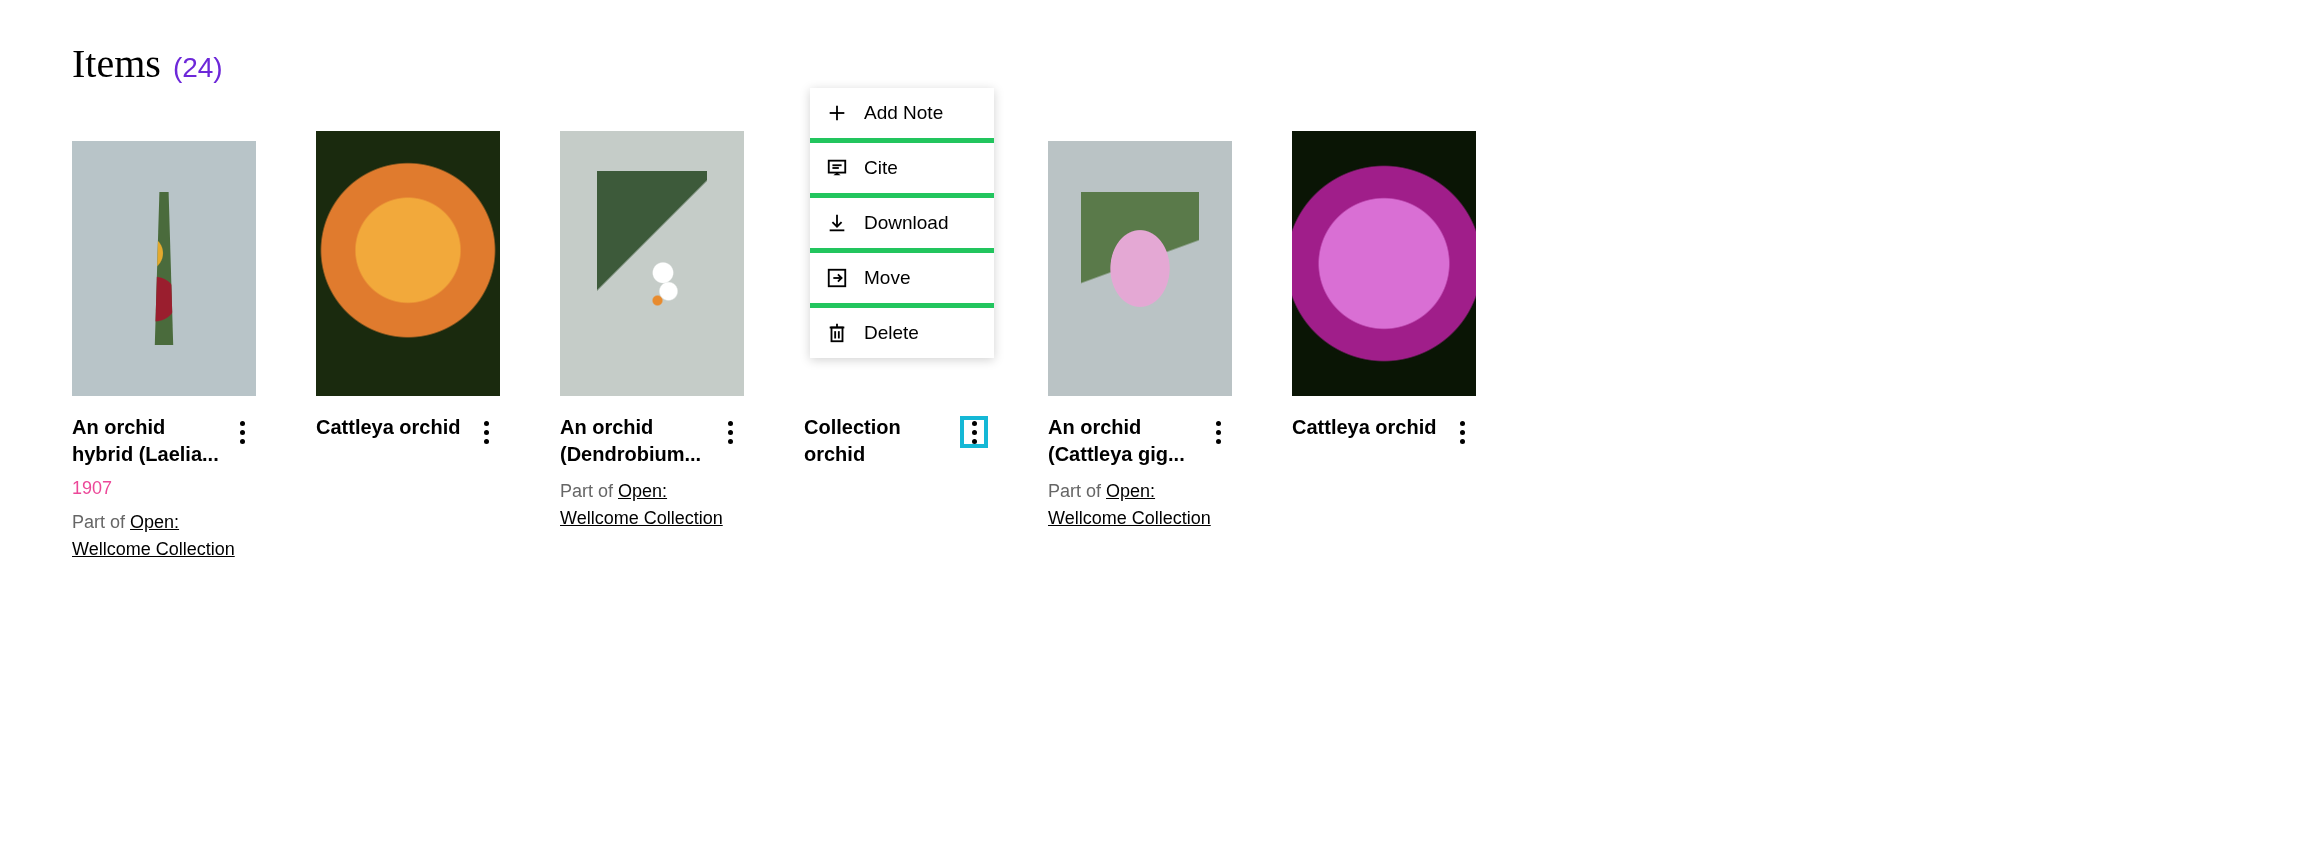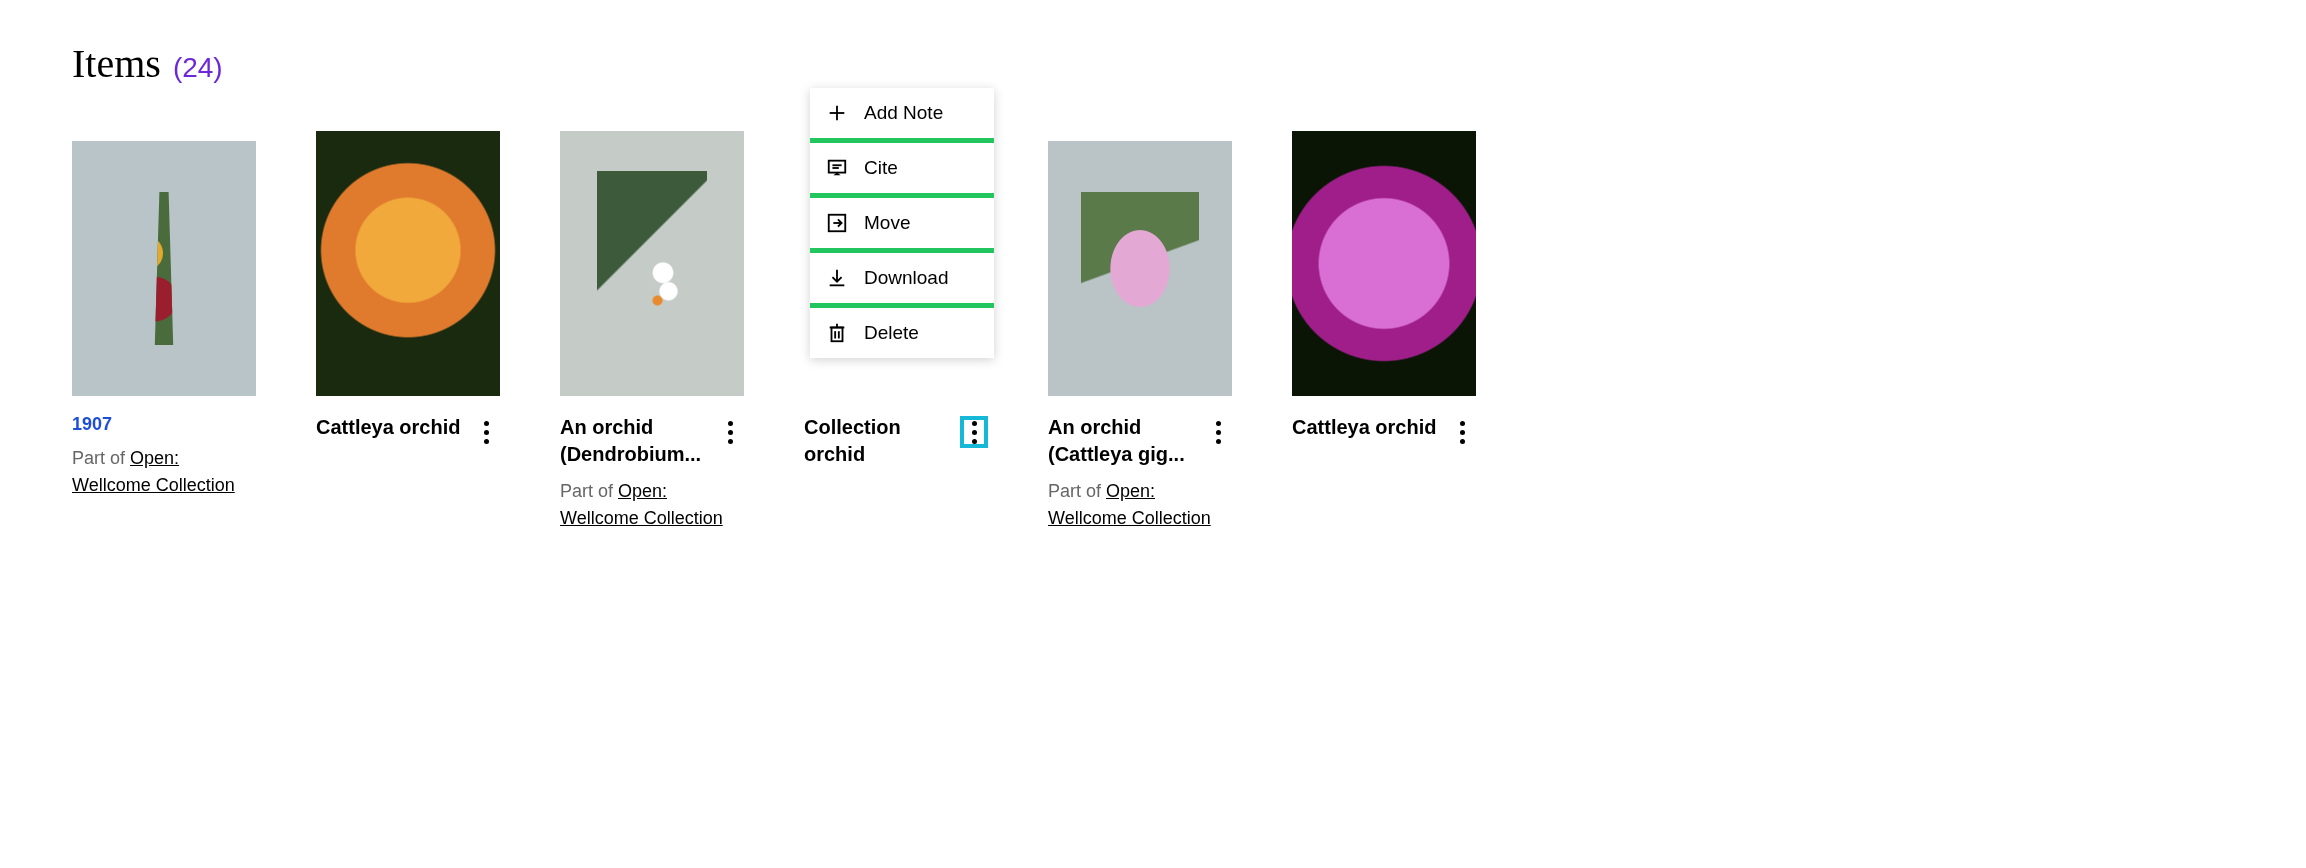--- a/index.html
+++ b/index.html
@@ -90,23 +90,22 @@
     gap: 4px;
   }
   .dots span {
     width: 5px;
     height: 5px;
     background: #000;
     border-radius: 50%;
   }
   .date {
     font-size: 18px;
-    color: #1d4ed8;
+    color: #ec4899;
     margin-top: 10px;
-    font-weight: bold;
   }
   .partof {
     font-size: 18px;
     color: #666;
     margin-top: 10px;
     line-height: 1.5;
   }
   .partof .link {
     color: #000;
     text-decoration: underline;
@@ -169,20 +168,30 @@
     <span class="section-count">(24)</span>
   </div>
 
   <div class="grid">
 
     <div class="card">
       <div class="thumb">
         <div class="img img1 short"></div>
       </div>
       <div class="meta">
+        <div class="title-row">
+          <p class="item-title">An orchid hybrid (Laelia...</p>
+          <div class="more-btn">
+            <span class="dots">
+                <span></span>
+                <span></span>
+                <span></span>
+              </span>
+          </div>
+        </div>
         <div class="date">1907</div>
         <div class="partof">
           <span>Part of </span><span class="link">Open: Wellcome Collection</span>
         </div>
       </div>
     </div>
 
     <div class="card">
       <div class="thumb">
         <div class="img img2"></div>
@@ -298,36 +307,36 @@
             <path d="M8 20l4-3 4 3" fill="#000" stroke="none"></path>
             <line x1="7" y1="9" x2="17" y2="9"></line>
             <line x1="7" y1="12" x2="14" y2="12"></line>
           </svg>
       </span>
       <span>Cite</span>
     </div>
     <div class="menu-item">
       <span class="menu-icon">
         <svg viewBox="0 0 24 24" fill="none" stroke="#000" stroke-width="2">
+            <line x1="12" y1="3" x2="12" y2="15"></line>
+            <polyline points="7,11 12,16 17,11"></polyline>
+            <line x1="4" y1="20" x2="20" y2="20"></line>
+          </svg>
+      </span>
+      <span>Download</span>
+    </div>
+    <div class="menu-item">
+      <span class="menu-icon">
+        <svg viewBox="0 0 24 24" fill="none" stroke="#000" stroke-width="2">
             <rect x="3" y="3" width="18" height="18"></rect>
             <line x1="8" y1="12" x2="16" y2="12"></line>
             <polyline points="13,8 17,12 13,16"></polyline>
           </svg>
       </span>
       <span>Move</span>
-    </div>
-    <div class="menu-item">
-      <span class="menu-icon">
-        <svg viewBox="0 0 24 24" fill="none" stroke="#000" stroke-width="2">
-            <line x1="12" y1="3" x2="12" y2="15"></line>
-            <polyline points="7,11 12,16 17,11"></polyline>
-            <line x1="4" y1="20" x2="20" y2="20"></line>
-          </svg>
-      </span>
-      <span>Download</span>
     </div>
     <div class="menu-item">
       <span class="menu-icon">
         <svg viewBox="0 0 24 24" fill="none" stroke="#000" stroke-width="2">
             <line x1="4" y1="6" x2="20" y2="6"></line>
             <line x1="12" y1="2" x2="12" y2="6"></line>
             <rect x="6" y="6" width="12" height="15"></rect>
             <line x1="10" y1="10" x2="10" y2="18"></line>
             <line x1="14" y1="10" x2="14" y2="18"></line>
           </svg>

